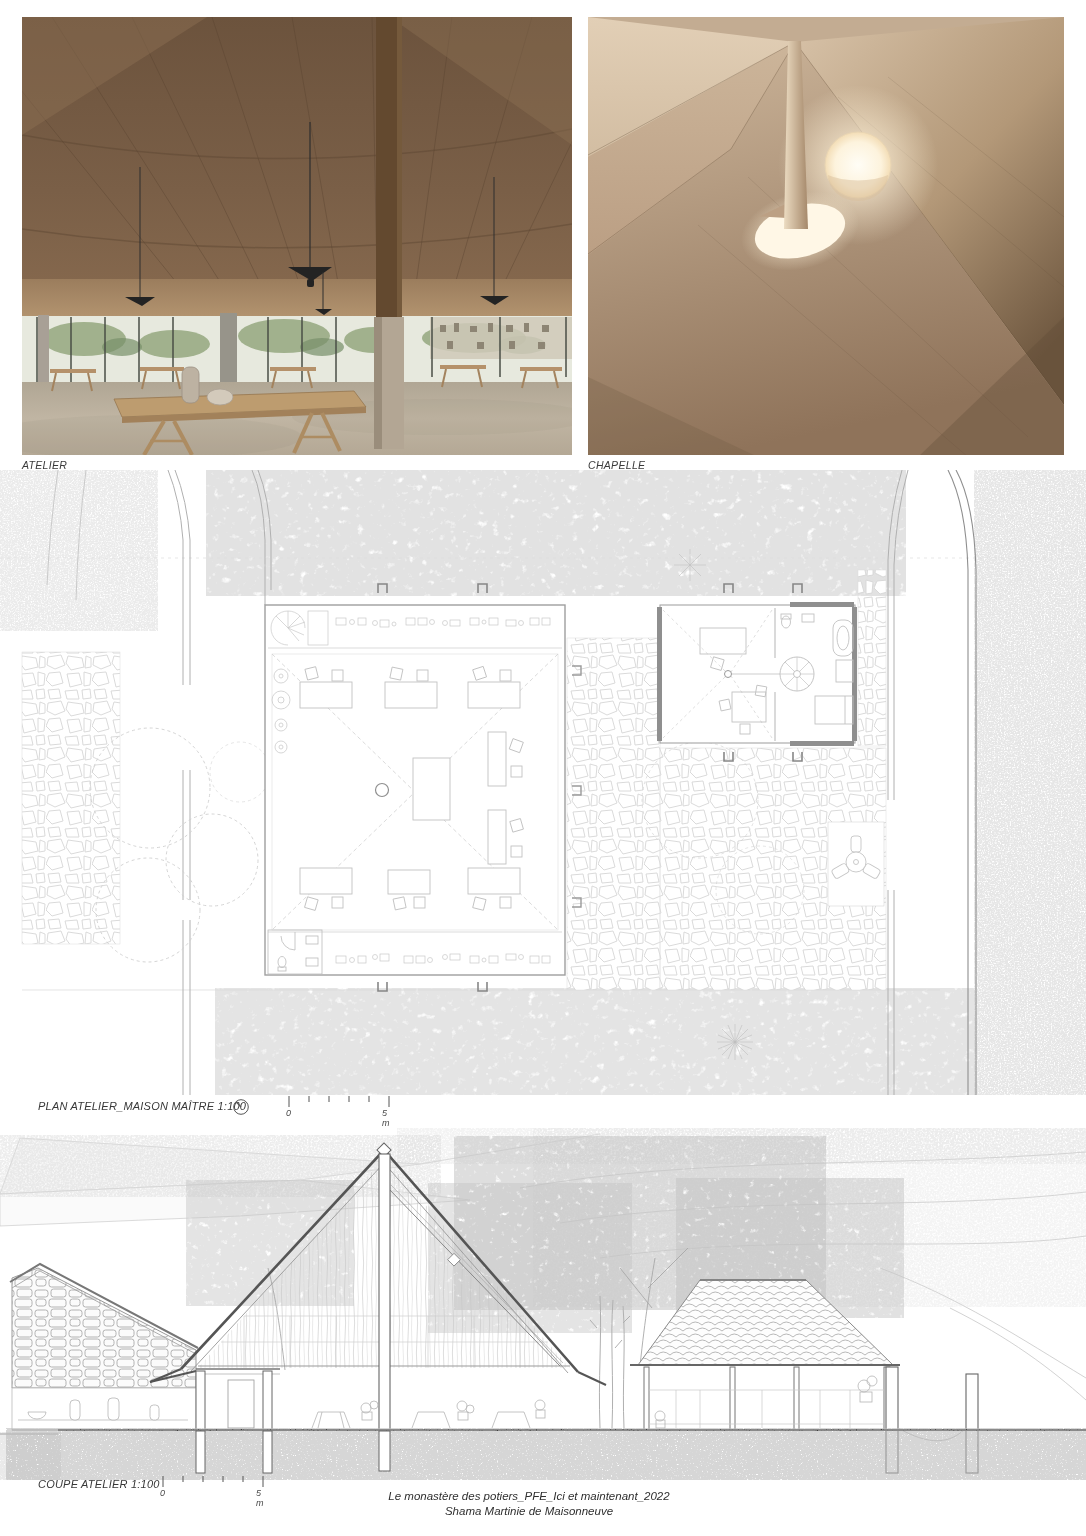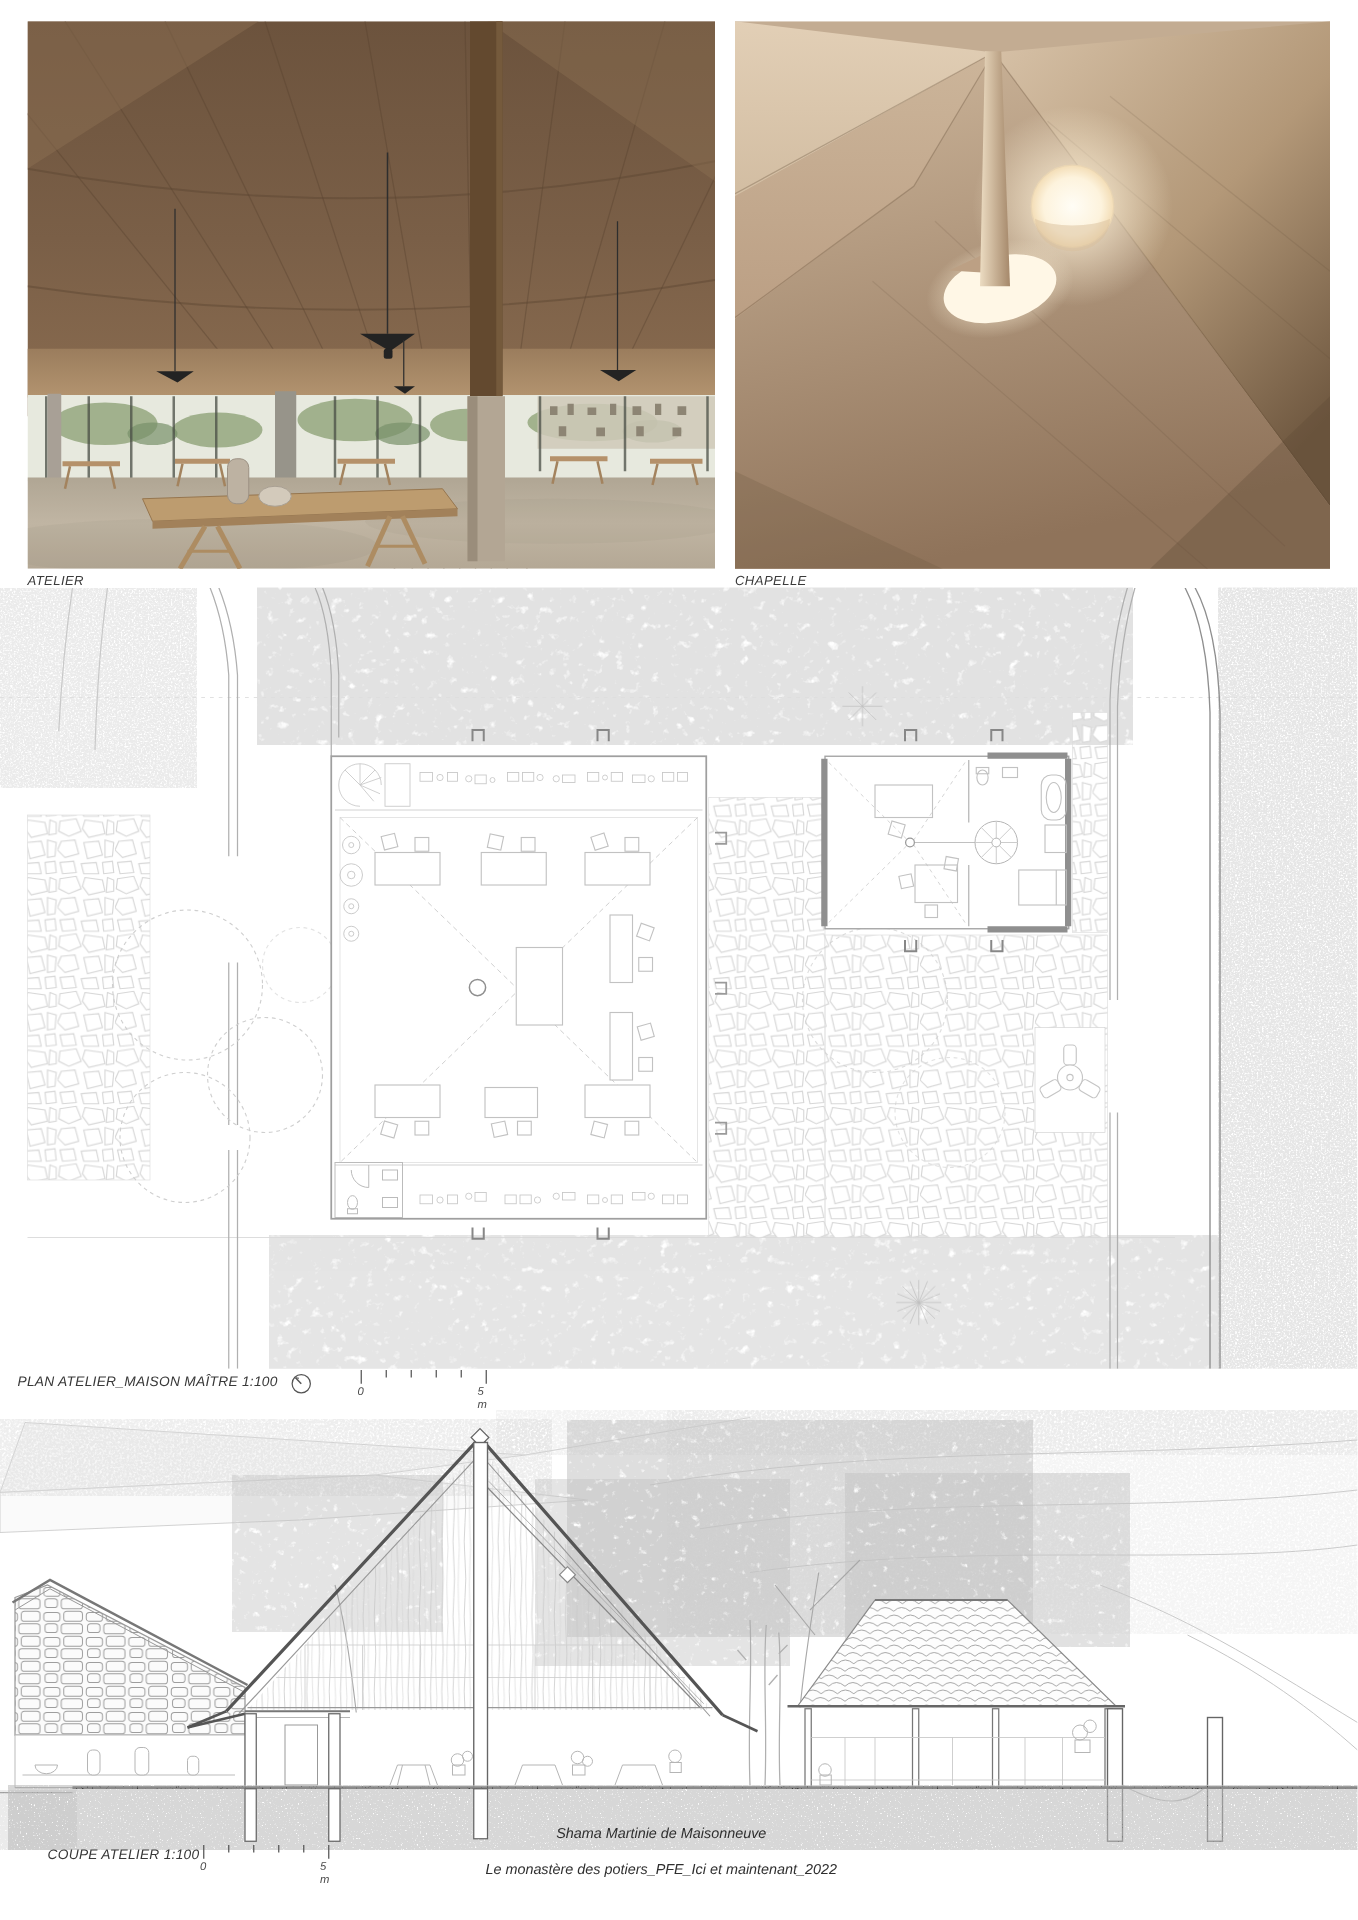--- a/index.html
+++ b/index.html
@@ -528,21 +528,21 @@
           <rect x="781" y="144" width="10" height="5"></rect>
       <rect x="802" y="144" width="12" height="8"></rect>
       <rect x="815" y="226" width="38" height="28"></rect>
           <line x1="845" y1="226" x2="845" y2="254"></line>
       <rect x="836" y="190" width="17" height="22"></rect>
     </g>
   </g>
 </svg>
 </div>
 
-<div class="abs figcap" style="left:14px;top:1100px;">PLAN ATELIER_MAISON MAÎTRE 1:100</div>
+<div class="abs figcap" style="left:38px;top:1100px;">PLAN ATELIER_MAISON MAÎTRE 1:100</div>
 <div class="abs" style="left:232px;top:1098px;">
   <svg width="18" height="18" viewBox="0 0 18 18">
     <circle cx="9" cy="9" r="7.3" fill="none" stroke="#555" stroke-width="1"></circle>
     <line x1="9" y1="9" x2="4.4" y2="4.2" stroke="#555" stroke-width="1.2"></line>
     <line x1="4.4" y1="4.2" x2="7.2" y2="4.6" stroke="#555" stroke-width="1"></line>
   </svg>
 </div>
 <div class="abs scalebar" style="left:286px;top:1096px;">
   <svg width="110" height="12" viewBox="0 0 110 12">
     <g stroke="#555" stroke-width="1">
@@ -749,13 +749,13 @@
         <line x1="63" y1="0" x2="63" y2="6"></line>
       <line x1="83" y1="0" x2="83" y2="6"></line>
         <line x1="103" y1="0" x2="103" y2="11"></line>
     </g>
   </svg>
   <span class="lbl" style="left:0px;">0</span>
   <span class="lbl" style="left:96px;">5 m</span>
 </div>
 
 <div class="abs footer" style="top:1489px;">Le monastère des potiers_PFE_Ici et maintenant_2022</div>
-<div class="abs footer" style="top:1460px;">Shama Martinie de Maisonneuve</div>
+<div class="abs footer" style="top:1504px;">Shama Martinie de Maisonneuve</div>
 
 </body></html>

